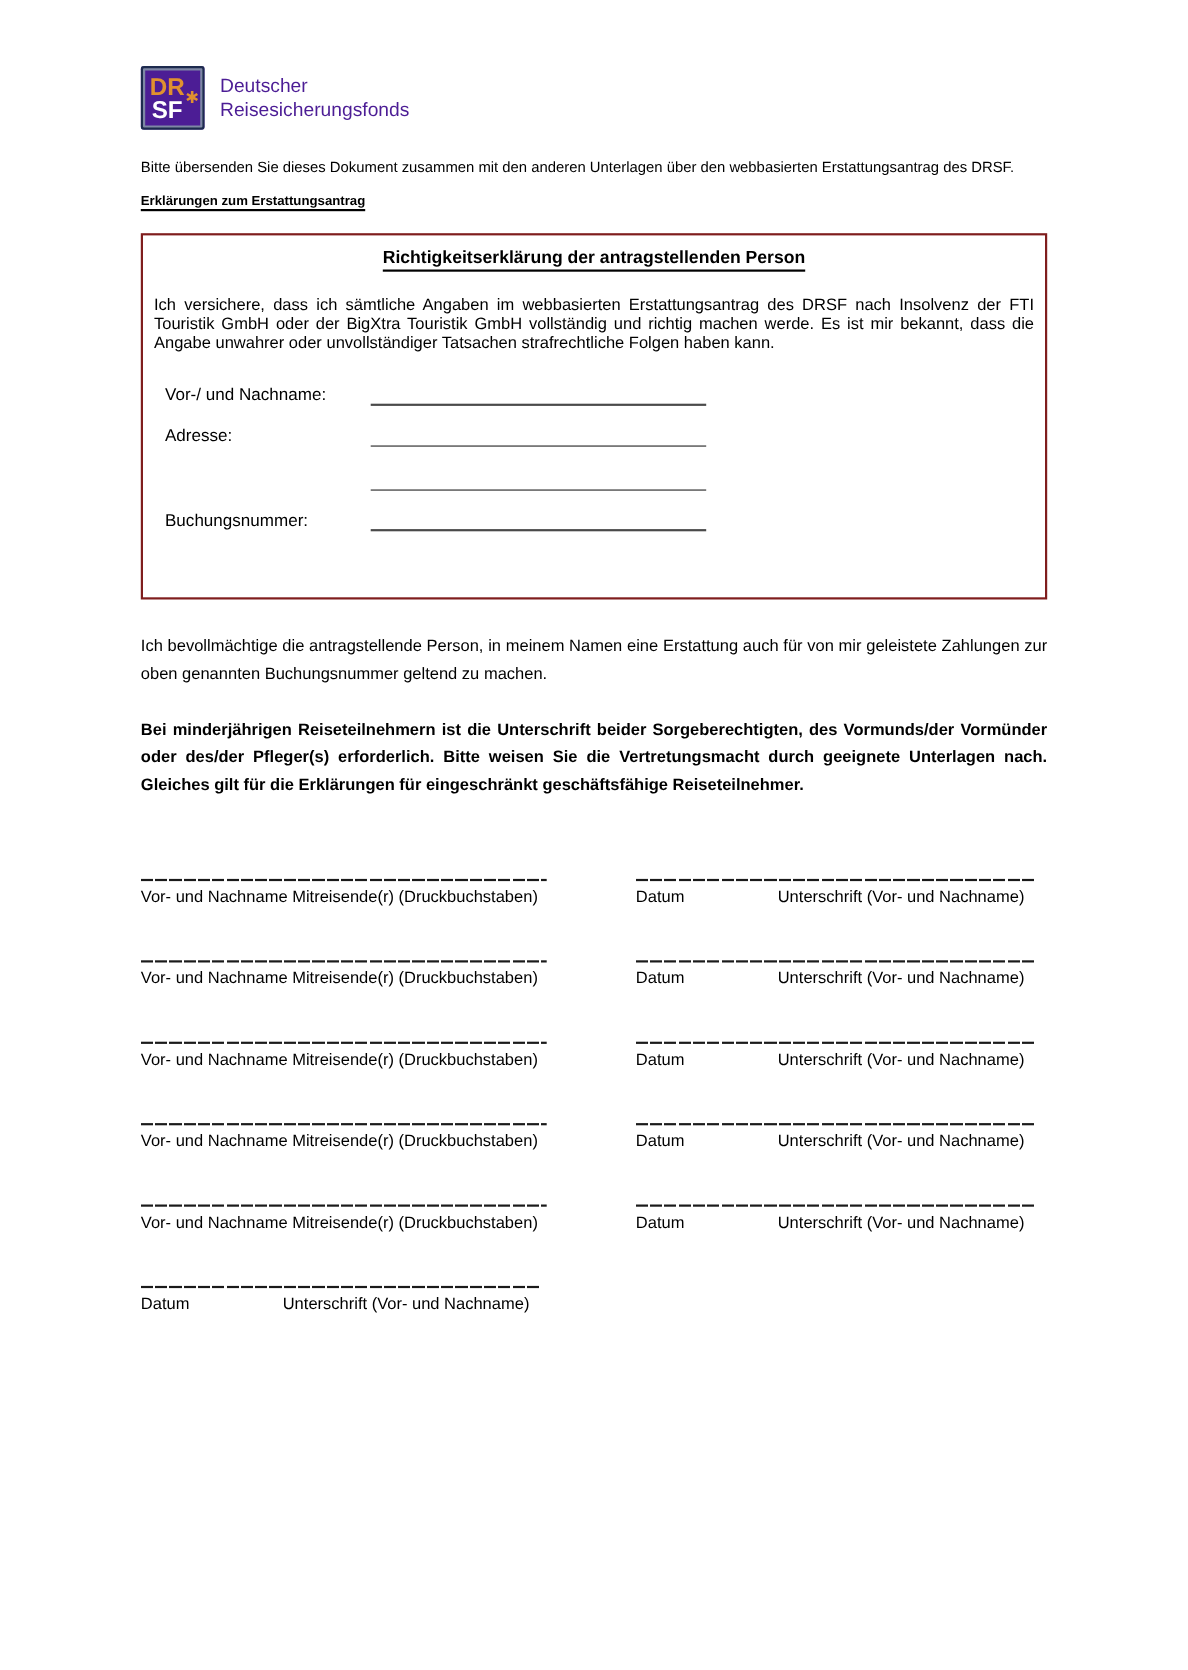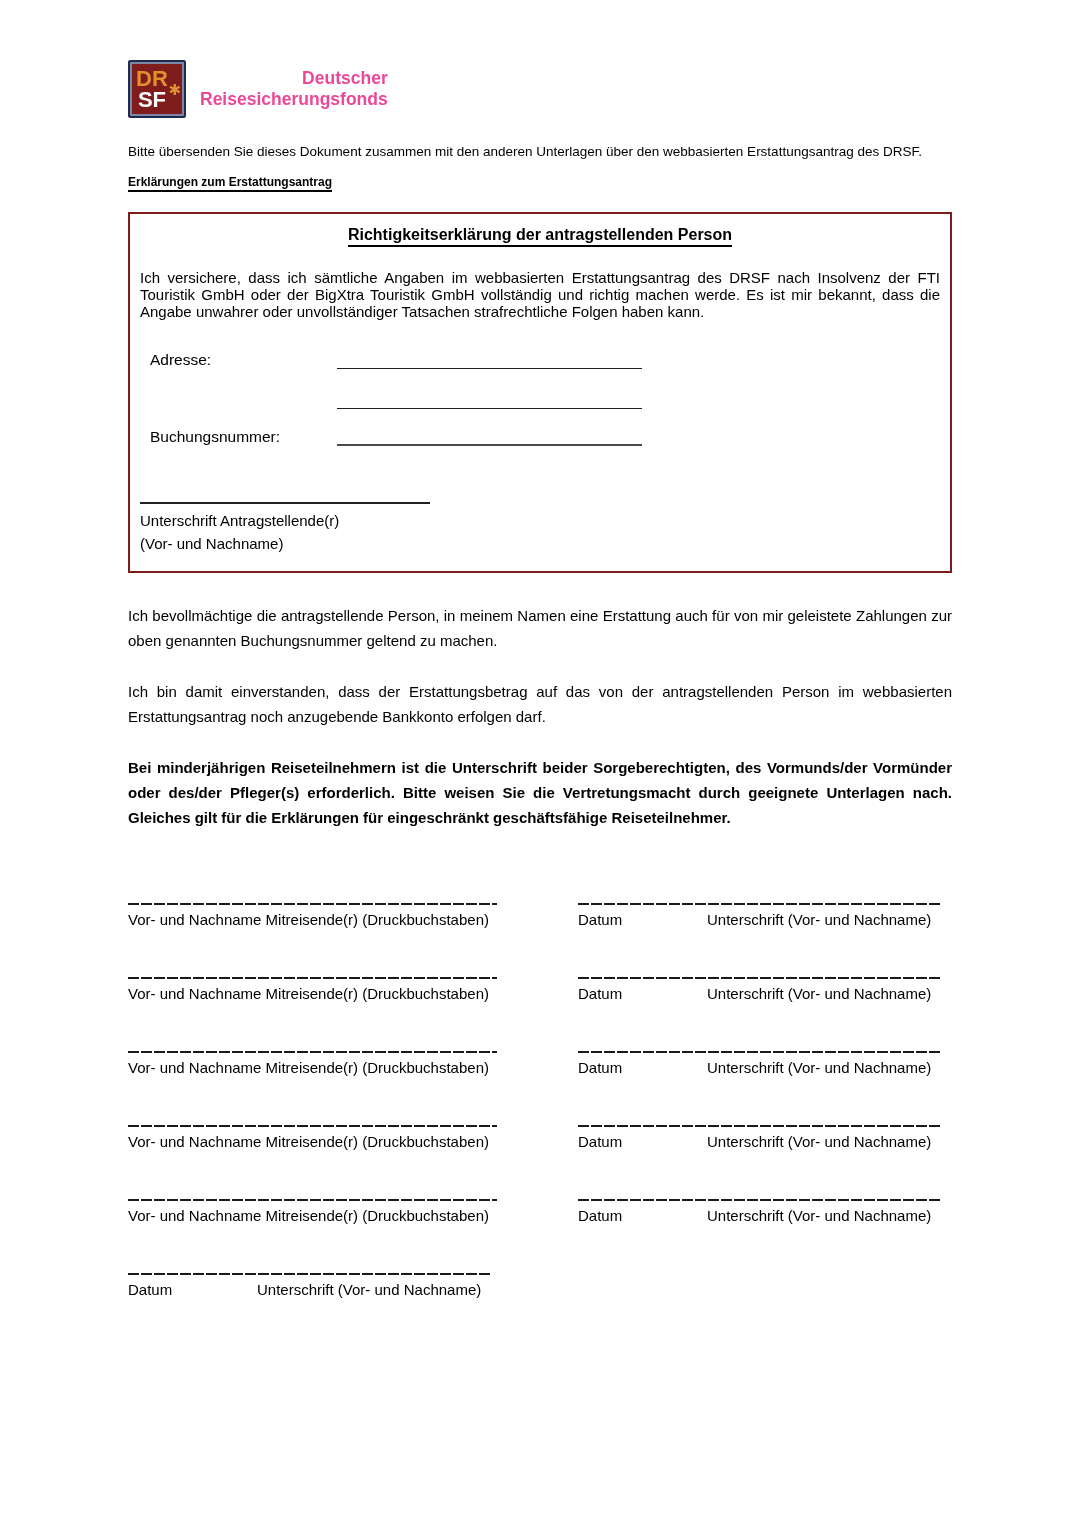--- a/index.html
+++ b/index.html
@@ -4,28 +4,28 @@
 <style>
   html,body{margin:0;padding:0;background:#ffffff;}
   .page{
     width:1080px;height:1518px;background:#fff;box-sizing:border-box;
     padding:60px 128px 0 128px;position:relative;
     font-family:"Liberation Sans",sans-serif;color:#000;
   }
   
   .brand{display:flex;align-items:center;gap:14px;}
   .logo-box{
-    width:58px;height:58px;background:#7f1d1d;border-radius:3px;position:relative;
+    width:58px;height:58px;background:#4c1d95;border-radius:3px;position:relative;
     display:flex;flex-direction:column;align-items:center;justify-content:center;
     box-shadow:inset 0 0 0 2px #1d2b4e, inset 0 0 0 4px #7e88a5;
   }
   .logo-top{color:#e0912f;font-weight:bold;font-size:22px;line-height:21px;margin-right:10px;}
   .logo-bottom{color:#ffffff;font-weight:bold;font-size:22px;line-height:21px;margin-right:10px;}
   .logo-star{position:absolute;right:5px;top:22px;color:#e0912f;font-size:15px;line-height:15px;}
-  .brand-name{color:#ec4899;font-weight:bold;font-size:17.5px;line-height:21px;text-align:right;}
+  .brand-name{color:#4c1d95;font-weight:normal;font-size:17.5px;line-height:21px;}
   
   .intro{margin-top:26px;font-size:13.5px;white-space:nowrap;}
   
   .doc-title{margin-top:16px;text-align:left;font-size:12px;font-weight:bold;}
   .u{display:inline-block;border-bottom:2px solid #000;padding-bottom:1px;}
   
   .decl-box{margin-top:20px;border:2px solid #7f1d1d;padding:10px 10px 16px 10px;}
   .box-heading{text-align:center;font-size:16px;font-weight:bold;margin-top:2px;}
   .box-body{margin-top:22px;font-size:15px;line-height:17px;text-align:justify;}
   .fields{margin-top:12px;}
@@ -81,46 +81,42 @@
   </div>
 
   <div class="decl-box">
     <div class="box-heading">
       <span class="u">Richtigkeitserklärung der antragstellenden Person</span>
     </div>
     <div class="box-body">Ich versichere, dass ich sämtliche Angaben im webbasierten Erstattungsantrag des DRSF nach Insolvenz der FTI Touristik GmbH oder der BigXtra Touristik GmbH vollständig und richtig machen werde. Es ist mir bekannt, dass die Angabe unwahrer oder unvollständiger Tatsachen strafrechtliche Folgen haben kann.</div>
 
     <div class="fields">
       <div class="field-row">
+        <div class="field-label">Vor-/ und Nachname:</div>
+        <div class="field-line"></div>
+      </div>
+      <div class="field-row">
         <div class="field-label">Adresse:</div>
         <div class="field-line thin"></div>
       </div>
       <div class="field-row tall">
         <div class="field-label"></div>
         <div class="field-line thin"></div>
       </div>
       <div class="field-row">
         <div class="field-label">Buchungsnummer:</div>
         <div class="field-line"></div>
       </div>
     </div>
 
     <div class="box-sign">
-      <div class="right">
-        <div class="solid-line"></div>
-        <div class="sign-caption">
-          <div>Unterschrift Antragstellende(r)</div>
-          <div>(Vor- und Nachname)</div>
-        </div>
-      </div>
     </div>
   </div>
 
   <div class="para first">Ich bevollmächtige die antragstellende Person, in meinem Namen eine Erstattung auch für von mir geleistete Zahlungen zur oben genannten Buchungsnummer geltend zu machen.</div>
-  <div class="para">Ich bin damit einverstanden, dass der Erstattungsbetrag auf das von der antragstellenden Person im webbasierten Erstattungsantrag noch anzugebende Bankkonto erfolgen darf.</div>
   <div class="para bold">Bei minderjährigen Reiseteilnehmern ist die Unterschrift beider Sorgeberechtigten, des Vormunds/der Vormünder oder des/der Pfleger(s) erforderlich. Bitte weisen Sie die Vertretungsmacht durch geeignete Unterlagen nach. Gleiches gilt für die Erklärungen für eingeschränkt geschäftsfähige Reiseteilnehmer.</div>
 
   <div class="sig-rows">
 
     <div class="sig-row">
       <div class="sig-left">
         <div class="dash-line"></div>
         <div class="sig-label">Vor- und Nachname Mitreisende(r) (Druckbuchstaben)</div>
       </div>
       <div class="sig-right">

